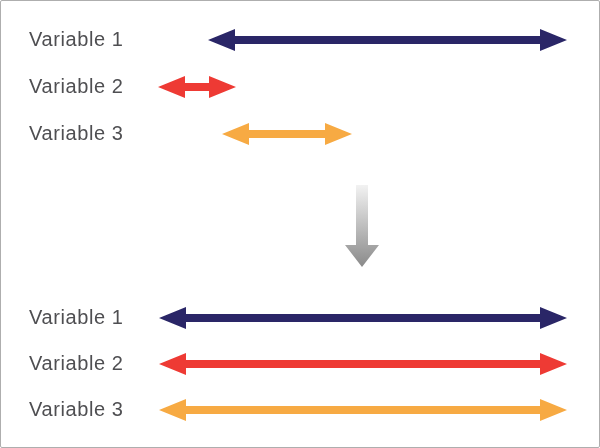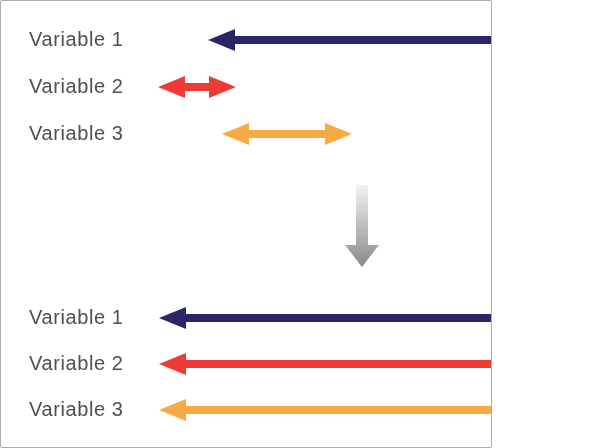--- a/index.html
+++ b/index.html
@@ -3,21 +3,21 @@
 <meta charset="utf-8">
 <style>
   html, body {
     margin: 0;
     padding: 0;
     background: #ffffff;
     font-family: "Liberation Sans", sans-serif;
   }
   .canvas {
     position: relative;
-    width: 492px;
+    width: 600px;
     height: 448px;
     box-sizing: border-box;
     background: #ffffff;
     border: 1px solid #aeaeae;
     border-radius: 2px;
     overflow: hidden;
   }
   .arrows-layer {
     position: absolute;
     left: 0;

